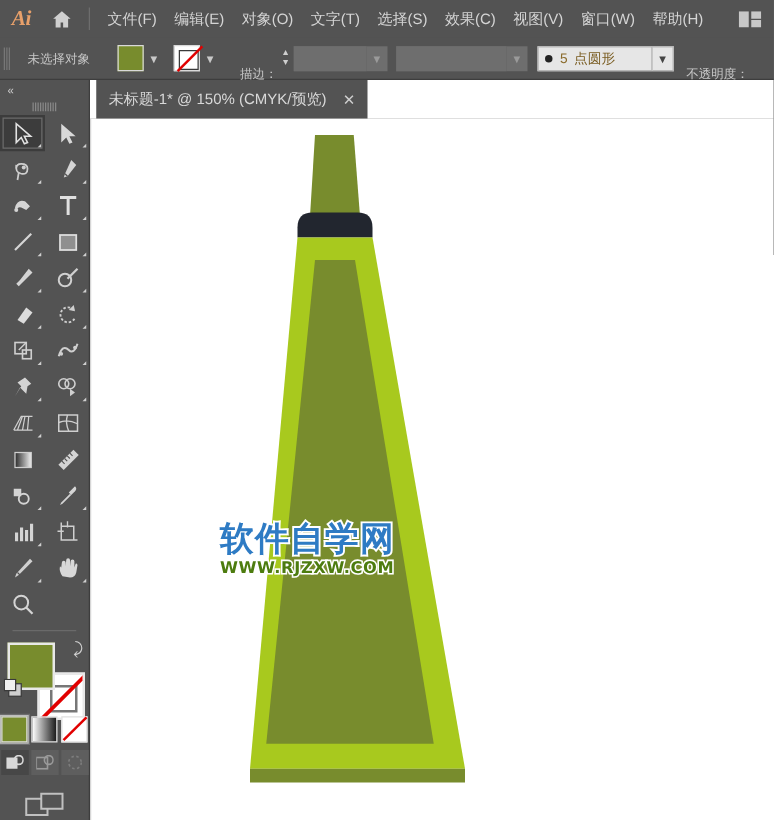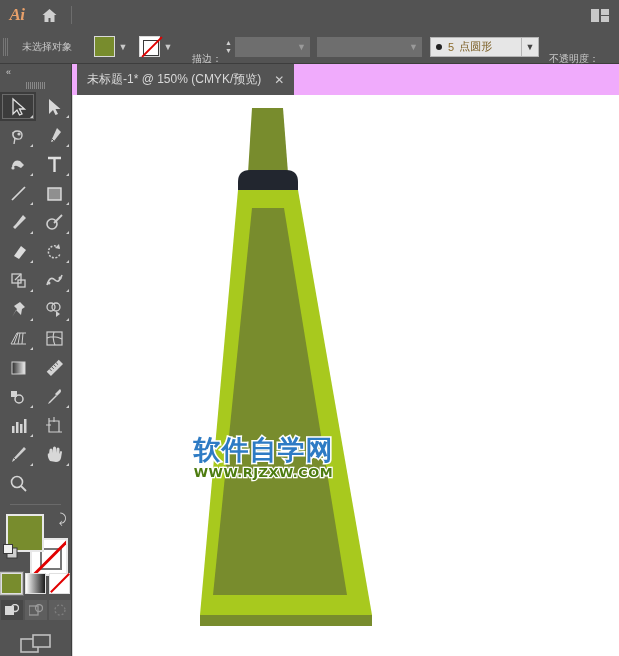--- a/index.html
+++ b/index.html
@@ -136,38 +136,38 @@
   .draw-row { display:flex; gap:2px; justify-content:center; margin-top: 6px; }
   .draw-btn {
     width: 22px; height: 20px; background:#5e5e5e; display:flex; align-items:center; justify-content:center;
   }
   .draw-btn.sel { background:#474747; }
   .screen-btn { display:flex; justify-content:center; margin-top: 12px; }
 
   
   .tabstrip {
     position: absolute; left: 72px; top: 64px; width: 547px; height: 31px;
-    background: #f0abfc;
+    background: #ffffff;
   }
   .doctab {
     position: absolute; left: 5px; top: 0; height: 31px;
     background: #535353; display: flex; align-items: center; padding: 0 10px;
   }
   .doctab-title { color: #d8d8d8; font-size: 12px; white-space: nowrap; }
   .doctab-close { color: #cfcfcf; font-size: 12px; margin-left: 13px; }
 
   
   .canvas {
     position: absolute; left: 72px; top: 95px; width: 547px; height: 561px;
     background: #ffffff; overflow: hidden;
   }
   .canvas-edge { position:absolute; left:0; top:0; width:1px; height:561px; background:#d6d6d6; }
   .artwork { position: absolute; left: 0; top: 0; }
   .watermark {
-    position: absolute; left: 104px; top: 341px; width: 175px; text-align: center;
+    position: absolute; left: 104px; top: 323px; width: 175px; text-align: left;
     pointer-events: none; user-select: none;
   }
   .wm-cn {
     font-size: 27px; font-weight: bold; color: #2E7BC4;
     -webkit-text-stroke: 3px #ffffff; paint-order: stroke fill;
     font-family: "DejaVu Sans", sans-serif; letter-spacing: 1px; line-height: 1.05;
   }
   .wm-en {
     font-size: 13px; font-weight: bold; color: #4d7c0f;
     -webkit-text-stroke: 2.5px #ffffff; paint-order: stroke fill;
@@ -180,20 +180,31 @@
 <div id="app">
 
   <div class="menubar">
     <div class="ai-logo">Ai</div>
     <div class="home-icon">
       <svg width="17" height="15" viewBox="0 0 17 15">
           <path d="M8.5 1L1.5 7h2v7h4V10h2v4h4V7h2z" fill="#cfcfcf"></path>
         </svg>
     </div>
     <div class="mb-sep"></div>
+    <div id="menu-items" style="display:flex;align-items:center;">
+        <div class="menu-item">文件(F)</div>
+        <div class="menu-item">编辑(E)</div>
+        <div class="menu-item">对象(O)</div>
+        <div class="menu-item">文字(T)</div>
+        <div class="menu-item">选择(S)</div>
+        <div class="menu-item">效果(C)</div>
+        <div class="menu-item">视图(V)</div>
+        <div class="menu-item">窗口(W)</div>
+        <div class="menu-item">帮助(H)</div>
+      </div>
     <div class="ws-switch">
       <svg width="18" height="13" viewBox="0 0 18 13">
         <rect x="0" y="0" width="8" height="13" fill="#c8c8c8"></rect>
         <rect x="10" y="0" width="8" height="6" fill="#c8c8c8"></rect>
         <rect x="10" y="7" width="8" height="6" fill="#c8c8c8"></rect>
       </svg>
     </div>
   </div>
 
   <div class="controlbar">

